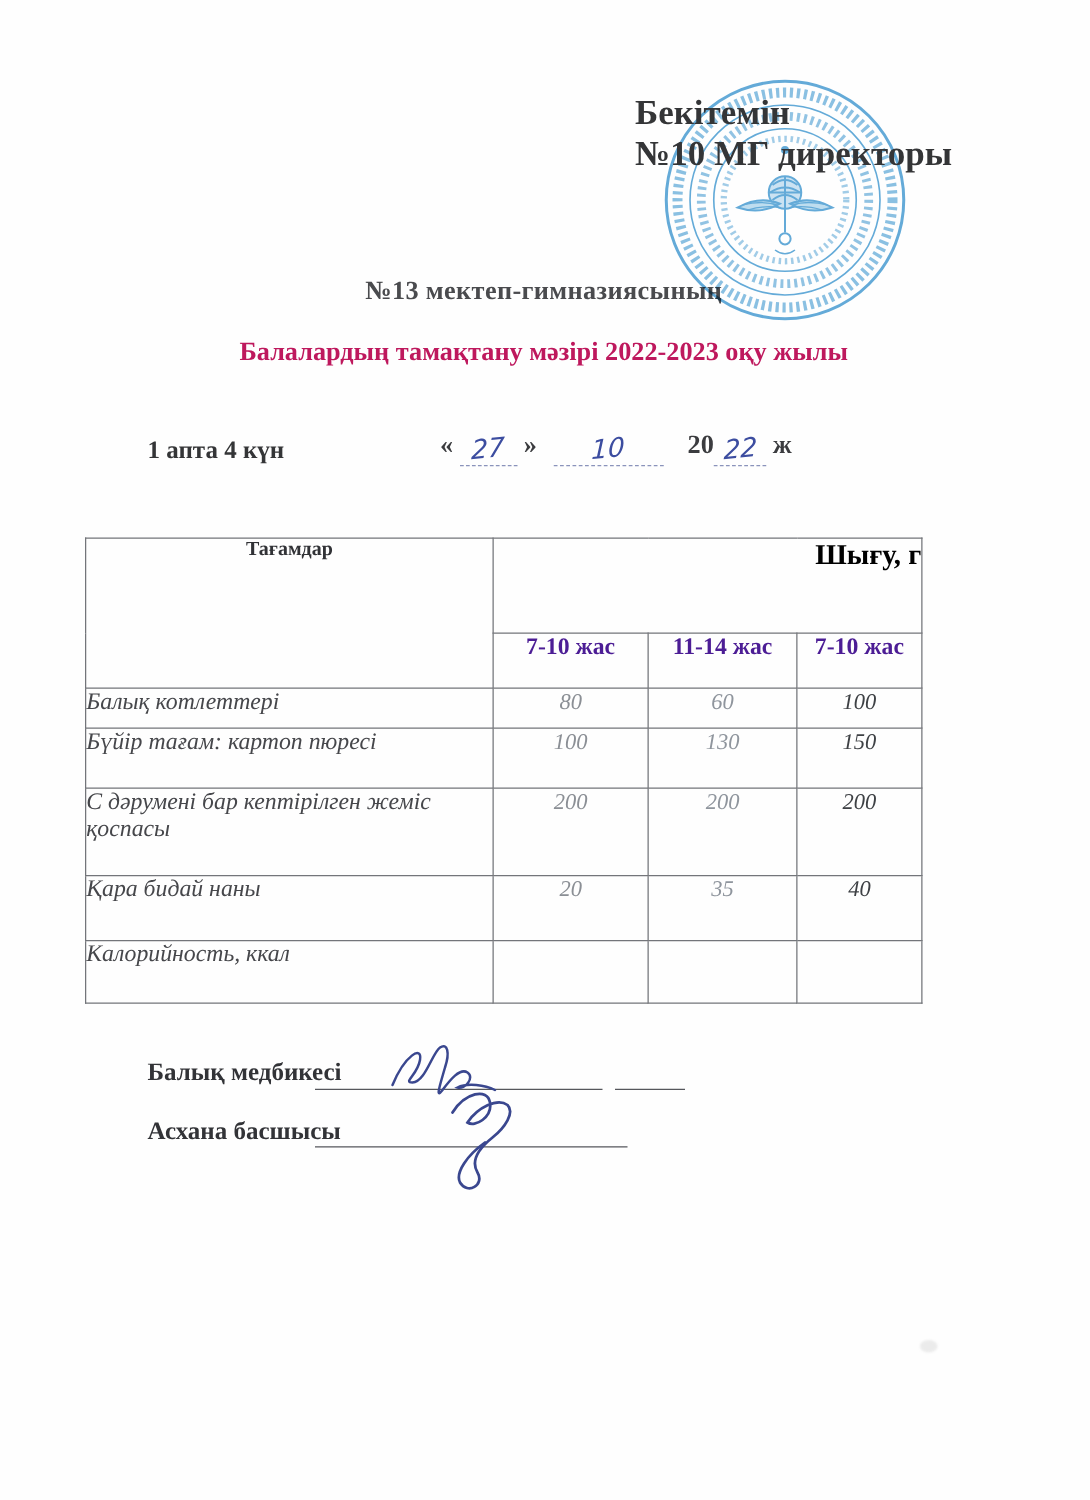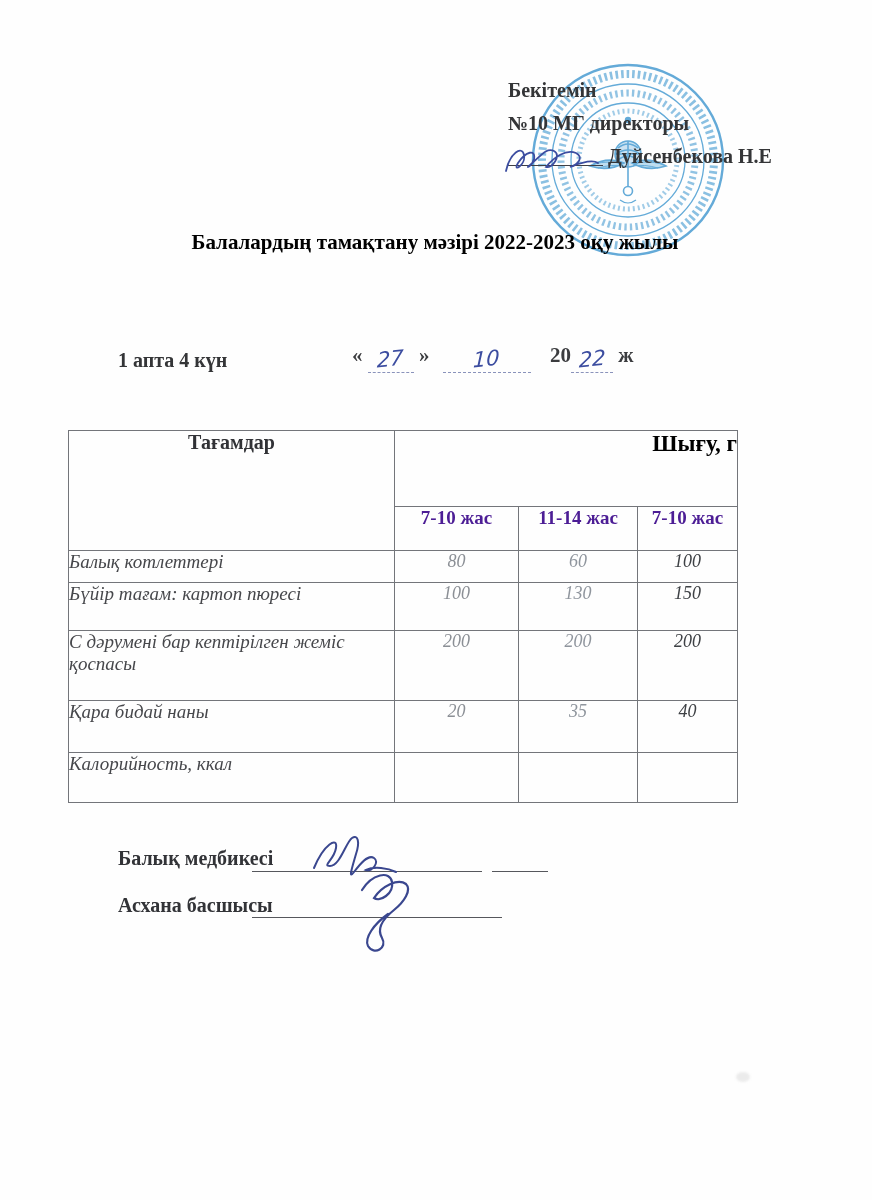--- a/index.html
+++ b/index.html
@@ -1,49 +1,49 @@
 <!DOCTYPE html>
 <html><head>
 <meta charset="utf-8">
 <style>
   html,body{margin:0;padding:0;background:#ffffff;}
   .page{
     position:relative;width:872px;height:1200px;background:#fefefe;
     font-family:"Liberation Serif", serif;color:#343537;overflow:hidden;
   }
   
-  .approval{position:absolute;left:508px;top:74px;font-weight:bold;font-size:20px;line-height:33px;z-index:3;}
+  .approval{position:absolute;left:508px;top:74px;font-weight:bold;font-size:28px;line-height:33px;z-index:3;}
   .approval .sig-row{position:relative;white-space:nowrap;}
   .sig-line-hdr{display:inline-block;width:95px;border-bottom:1.6px solid #3f3f45;vertical-align:-3px;position:relative;}
   .hdr-sign-svg{position:absolute;left:-8px;top:-26px;}
   
   .stamp{position:absolute;left:528px;top:60px;width:200px;height:200px;z-index:2;
          mix-blend-mode:multiply;opacity:.95;}
   
   .titles{position:absolute;left:70px;top:220px;width:730px;text-align:center;font-weight:bold;font-size:21px;z-index:1;}
   .titles .t1{letter-spacing:.3px;color:#4a4b4e;}
-  .titles .t2{margin-top:10px;color:#000000;}
+  .titles .t2{margin-top:24px;color:#be185d;}
   
   .week{position:absolute;left:118px;top:349px;font-weight:bold;font-size:20px;}
   .dateline{position:absolute;left:352px;top:343px;font-size:21px;font-weight:bold;white-space:nowrap;}
   .dateline .printed{color:#3b3c3f;}
   .hand{font-family:"DejaVu Sans",sans-serif;font-style:italic;font-weight:400;
         color:#3c4da0;font-size:21px;display:inline-block;transform:rotate(-6deg) skewX(-8deg);}
   .dash-slot{display:inline-block;text-align:center;border-bottom:1.6px dashed #8a93bb;vertical-align:-4px;}
   .slot-day{width:46px;}
   .slot-month{width:88px;margin-left:8px;margin-right:14px;}
   .slot-year{width:42px;}
   
   table.menu{
     position:absolute;left:68px;top:430px;width:669px;border-collapse:collapse;
     table-layout:fixed;
   }
   table.menu td,table.menu th{border:1.2px solid #73757a;padding:0;vertical-align:top;}
   table.menu{border:1.6px solid #5d5f63;}
-  th.dishes-hdr{font-size:20px;font-weight:bold;text-align:center;vertical-align:middle;height:118px;color:#313236;}
+  th.dishes-hdr{font-size:16px;font-weight:bold;text-align:center;vertical-align:middle;height:118px;color:#313236;}
   th.group-hdr{font-size:23px;font-weight:bold;text-align:right;vertical-align:middle;height:75px;color:#000000;}
   th.age-hdr{font-size:19px;font-weight:bold;text-align:center;vertical-align:middle;height:43px;color:#4c1d95;}
   td.dish{font-style:italic;font-size:19px;text-align:left;padding:6px 8px 0 10px;color:#46474b;}
   td.val{font-style:italic;font-size:18px;text-align:center;padding-top:5px;}
   td.v0{color:#8b8f95;}
   td.v1{color:#8f959d;}
   td.v2{color:#3e4145;}
   tr.r0{height:32px;}  tr.r1{height:48px;}  tr.r2{height:70px;}  tr.r3{height:52px;}  tr.r4{height:50px;}
   
   .signoff-label{position:absolute;font-weight:bold;font-size:20px;color:#323337;}
@@ -61,29 +61,20 @@
           background:#d9d9d9;opacity:.5;filter:blur(1px);}
 </style>
 </head>
 <body>
 
 <div class="page">
 
   <div class="approval">
     <div>Бекітемін</div>
     <div>№10 МГ директоры</div>
-    <div class="sig-row">
-      <span class="sig-line-hdr">
-        <svg class="hdr-sign-svg" width="110" height="42" viewBox="0 0 110 42">
-          <path d="M6,32 C10,14 22,6 24,16 C26,26 12,34 18,24 C26,12 36,10 34,20 C32,28 24,30 30,26
-                   C40,18 46,8 54,12 C62,16 52,30 46,28 C54,18 66,10 76,14 C84,18 78,26 70,28 C80,24 92,20 98,24" fill="none" stroke="#3c4da0" stroke-width="1.8" stroke-linecap="round"></path>
-        </svg>
-      </span>
-      <span>Дуйсенбекова Н.Е</span>
-    </div>
   </div>
 
   <svg class="stamp" viewBox="0 0 200 200">
     <g stroke="#5ba7d7" fill="none">
       <circle cx="100" cy="100" r="95" stroke-width="2.4"></circle>
       <circle cx="100" cy="100" r="86" stroke-width="8" stroke-dasharray="2.6 3" opacity="0.75"></circle>
       <circle cx="100" cy="100" r="76" stroke-width="1.3"></circle>
       <circle cx="100" cy="100" r="67" stroke-width="7" stroke-dasharray="2.4 3.2" opacity="0.7"></circle>
       <circle cx="100" cy="100" r="57" stroke-width="1.3"></circle>
       <circle cx="100" cy="100" r="49" stroke-width="5" stroke-dasharray="2 3" opacity="0.6"></circle>
@@ -97,20 +88,21 @@
         <path d="M138,106 Q120,96 104,103 Q120,112 138,106 Z" fill="#8ec4e4" fill-opacity="0.6"></path>
         <path d="M66,104 Q82,100 94,104 M70,108 Q84,104 95,106 M134,104 Q118,100 106,104 M130,108 Q116,104 105,106" stroke-width="1"></path>
         <path d="M100,107 V126"></path>
         <circle cx="100" cy="131" r="4.5"></circle>
         <path d="M92,140 Q100,146 108,140" stroke-width="1.2"></path>
       </g>
     </g>
   </svg>
 
   <div class="titles">
+    <div class="t1">№13 мектеп-гимназиясының</div>
     <div class="t2">Балалардың тамақтану мәзірі 2022-2023 оқу жылы</div>
   </div>
 
   <div class="week">1 апта 4 күн</div>
   <div class="dateline">
     <span class="printed">«</span>
     <span class="dash-slot slot-day"><span class="hand">27</span></span>
     <span class="printed">»</span>
     <span class="dash-slot slot-month"><span class="hand">10</span></span>
     <span class="printed">20</span><span class="dash-slot slot-year"><span class="hand">22</span></span>

